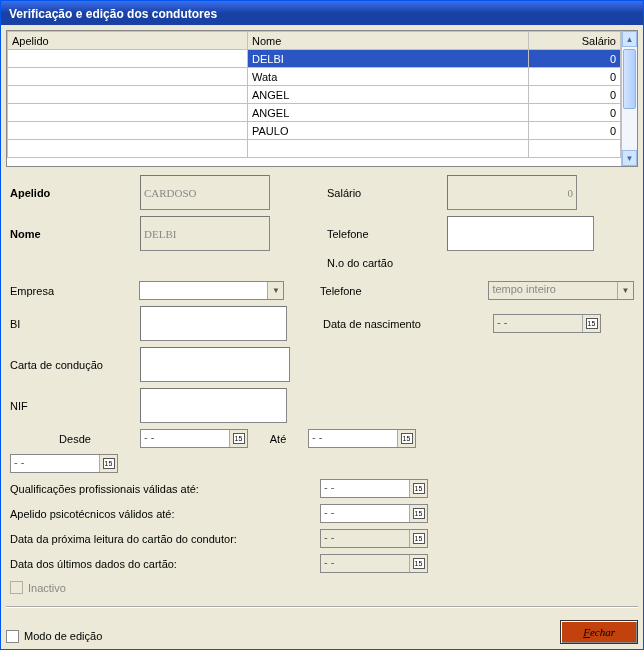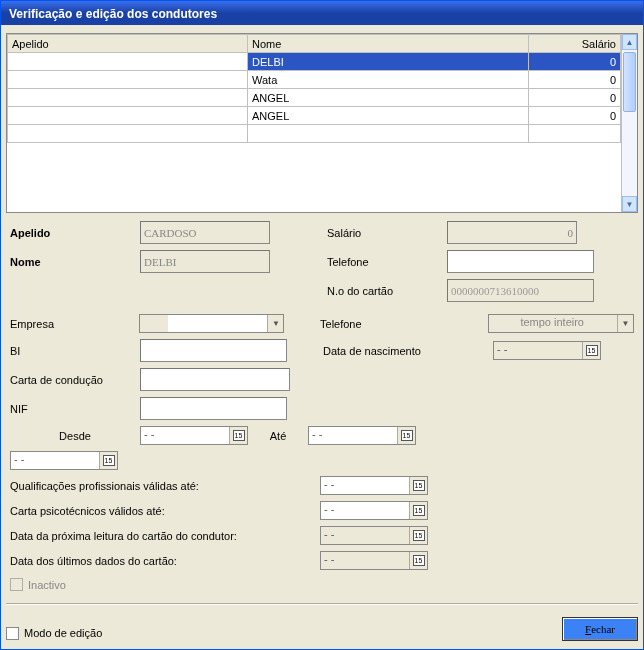--- a/index.html
+++ b/index.html
@@ -115,21 +115,21 @@
       align-items: center;
       margin-bottom: 6px;
     }
     .lbl { width: 130px; }
     .lbl.bold { font-weight: bold; }
     .lbl2 { width: 120px; }
     .fld {
       border: 1px solid #888;
       border-top-color: #777;
       border-left-color: #777;
-      height: 23px;
+      height: 35px;
       padding: 1px 3px;
       background: white;
       font-size: 11px;
       font-family: Tahoma;
     }
     .fld.gray { background: #ece9d8; color: #888; }
     .fld.ro { color: #888; }
     .w120 { width: 130px; }
     .w140 { width: 147px; }
     .w160 { width: 150px; }
@@ -141,21 +141,20 @@
       border: 1px solid #888;
       height: 19px;
       background: #ece9d8;
     }
     .combo .combo-text {
       flex: 1;
       padding: 1px 3px;
       font-size: 11px;
       color: #888;
       background: #ece9d8;
-      margin-left: 28px;
     }
     .combo .combo-text.white { background: white; }
     .combo .combo-btn {
       width: 16px;
       background: #ece9d8;
       border-left: 1px solid #aaa;
       display: flex;
       align-items: center;
       justify-content: center;
       font-size: 8px;
@@ -214,25 +213,26 @@
     }
 
     .bottom-bar {
       display: flex;
       align-items: center;
       justify-content: space-between;
       padding: 4px 0 0 0;
     }
     .close-btn {
       border: 1px solid #333;
-      background: #3b82f6;
+      background: #c2410c;
       padding: 5px 22px;
       font-size: 11px;
       font-family: Tahoma;
       box-shadow: 1px 1px 0 #fff inset, -1px -1px 0 #888 inset;
+      font-style: italic;
     }
     .underline-access { text-decoration: underline; }
 
     .two-col {
       display: flex;
       gap: 10px;
     }
     .left-col, .right-col {
       flex: 1;
     }
@@ -274,20 +274,25 @@
                   <td class="col-nome">ANGEL</td>
                   <td class="col-salario">0</td>
                 </tr>
                 <tr>
                   <td class="col-apelido"></td>
                   <td class="col-nome">ANGEL</td>
                   <td class="col-salario">0</td>
                 </tr>
                 <tr>
                   <td class="col-apelido"></td>
+                  <td class="col-nome">PAULO</td>
+                  <td class="col-salario">0</td>
+                </tr>
+                <tr>
+                  <td class="col-apelido"></td>
                   <td class="col-nome"></td>
                   <td class="col-salario"></td>
                 </tr>
               </tbody>
           </table>
         </div>
         <div class="scrollbar-v">
           <div class="scroll-btn">▲</div>
           <div class="scroll-track">
             <div class="scroll-thumb"></div>
@@ -314,21 +319,20 @@
           <div class="row">
             <span class="lbl2">Salário</span>
             <input class="fld gray ro w120 salario-val" style="text-align: right;" readonly="" value="0">
           </div>
           <div class="row">
             <span class="lbl2">Telefone</span>
             <input class="fld w140" value="" style="">
           </div>
           <div class="row">
             <span class="lbl2">N.o do cartão</span>
-            <input class="fld ro gray w140" style="color: rgb(153, 153, 153);" readonly="" value="0000000713610000">
           </div>
         </div>
       </div>
 
       <div style="height:6px"></div>
 
       <div class="row">
         <span class="lbl">Empresa</span>
         <span class="combo" style="width:147px">
           <span class="combo-text white"></span>
@@ -395,21 +399,21 @@
         <span style="width:310px">Qualificações profissionais válidas até:</span>
         <span class="date-field">
           <span class="date-text">- -</span>
           <span class="date-btn">
               <span class="cal-icon">15</span>
             </span>
         </span>
       </div>
 
       <div class="row">
-        <span style="width:310px">Carta psicotécnicos válidos até:</span>
+        <span style="width:310px">Apelido psicotécnicos válidos até:</span>
         <span class="date-field">
           <span class="date-text">- -</span>
           <span class="date-btn">
               <span class="cal-icon">15</span>
             </span>
         </span>
       </div>
 
       <div class="row">
         <span style="width:310px">Data da próxima leitura do cartão do condutor:</span>

